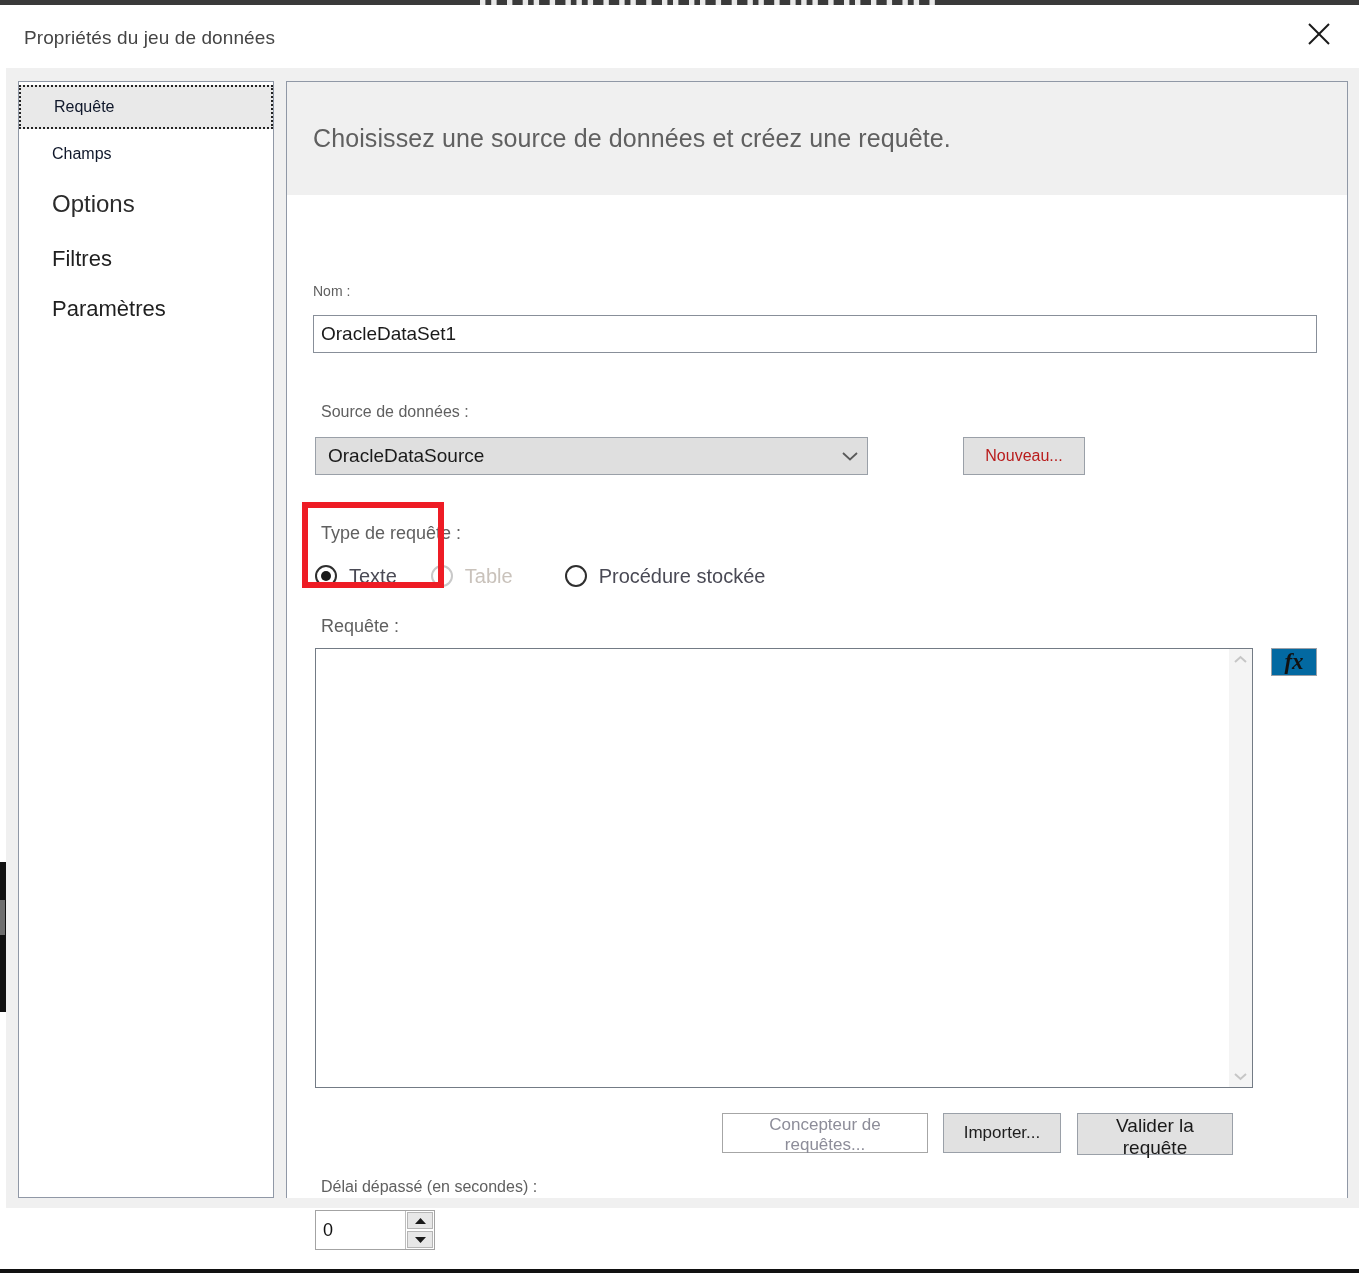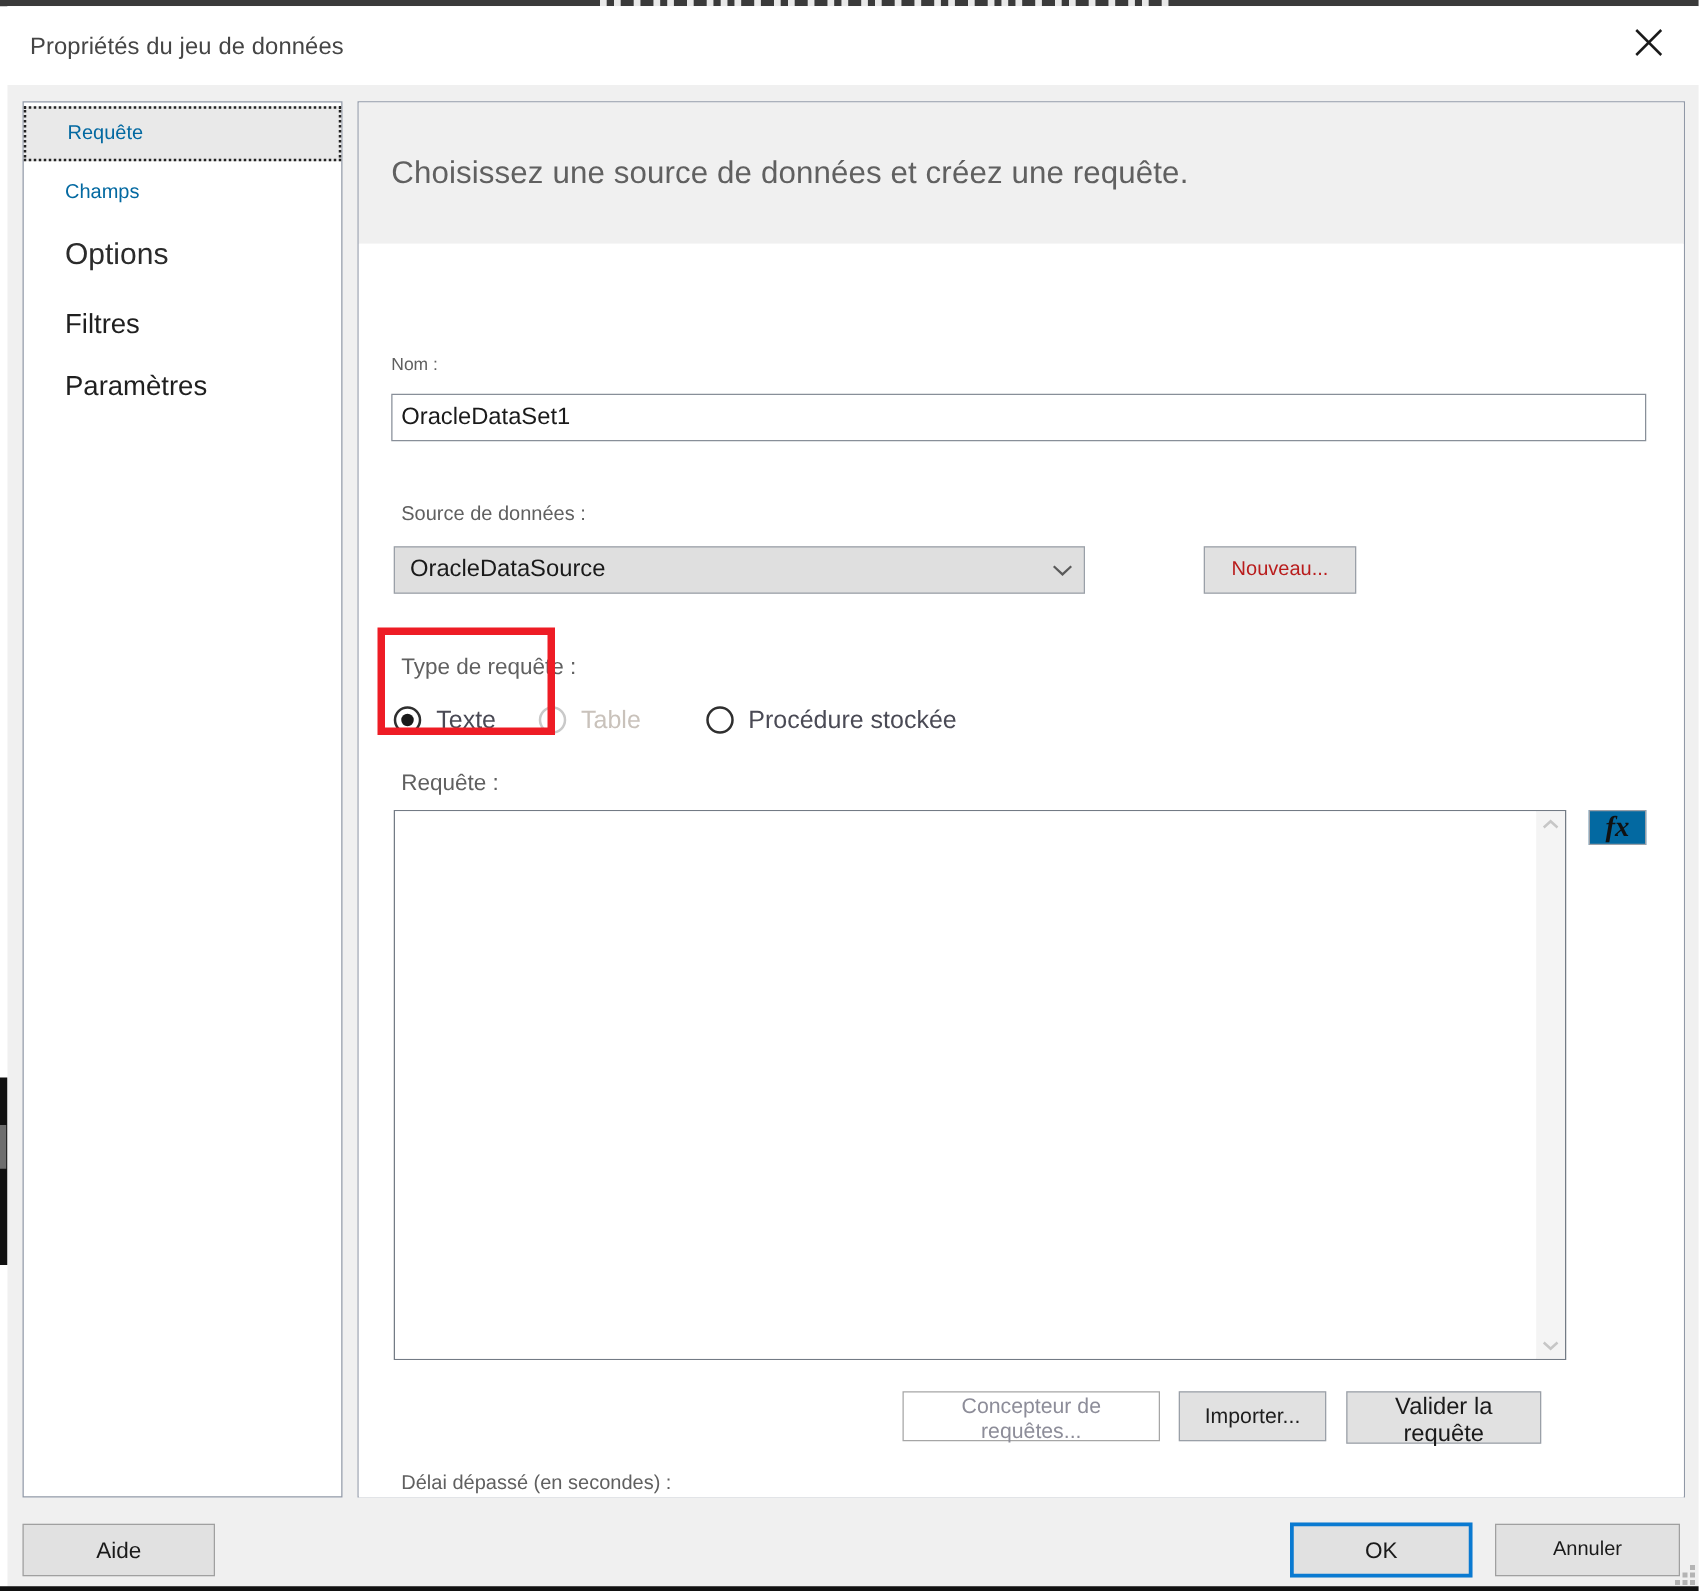--- a/index.html
+++ b/index.html
@@ -98,21 +98,21 @@
     height: 1117px;
     background: #ffffff;
     border: 1px solid #9098a6;
     box-sizing: border-box;
   }
   .side-item {
     position: absolute;
     left: 0;
     width: 254px;
     box-sizing: border-box;
-    color: #0369a1;
+    color: #0f172a;
     cursor: default;
     display: flex;
     align-items: center;
     padding-left: 33px;
   }
   .side-item.selected {
     background: #e9e9e9;
     border: 2px dotted #222222;
     outline: none;
   }
@@ -584,29 +584,16 @@
           </div>
         </div>
 
       </div>
     </div>
 
     <div id="annotation-box"></div>
 
   </div>
 
-  <div id="footer">
-    <button id="btn-aide">Aide</button>
-    <button id="btn-ok">OK</button>
-    <button id="btn-annuler">Annuler</button>
-    <div id="resize-grip">
-      <span class="grip-dot" style="left:12px; top:0px;"></span>
-      <span class="grip-dot" style="left:12px; top:6px;"></span>
-      <span class="grip-dot" style="left:6px;  top:6px;"></span>
-      <span class="grip-dot" style="left:12px; top:12px;"></span>
-      <span class="grip-dot" style="left:6px;  top:12px;"></span>
-      <span class="grip-dot" style="left:0px;  top:12px;"></span>
-    </div>
-  </div>
 
 </div>
 
 <div id="bottom-edge"></div>
 
 </body></html>

